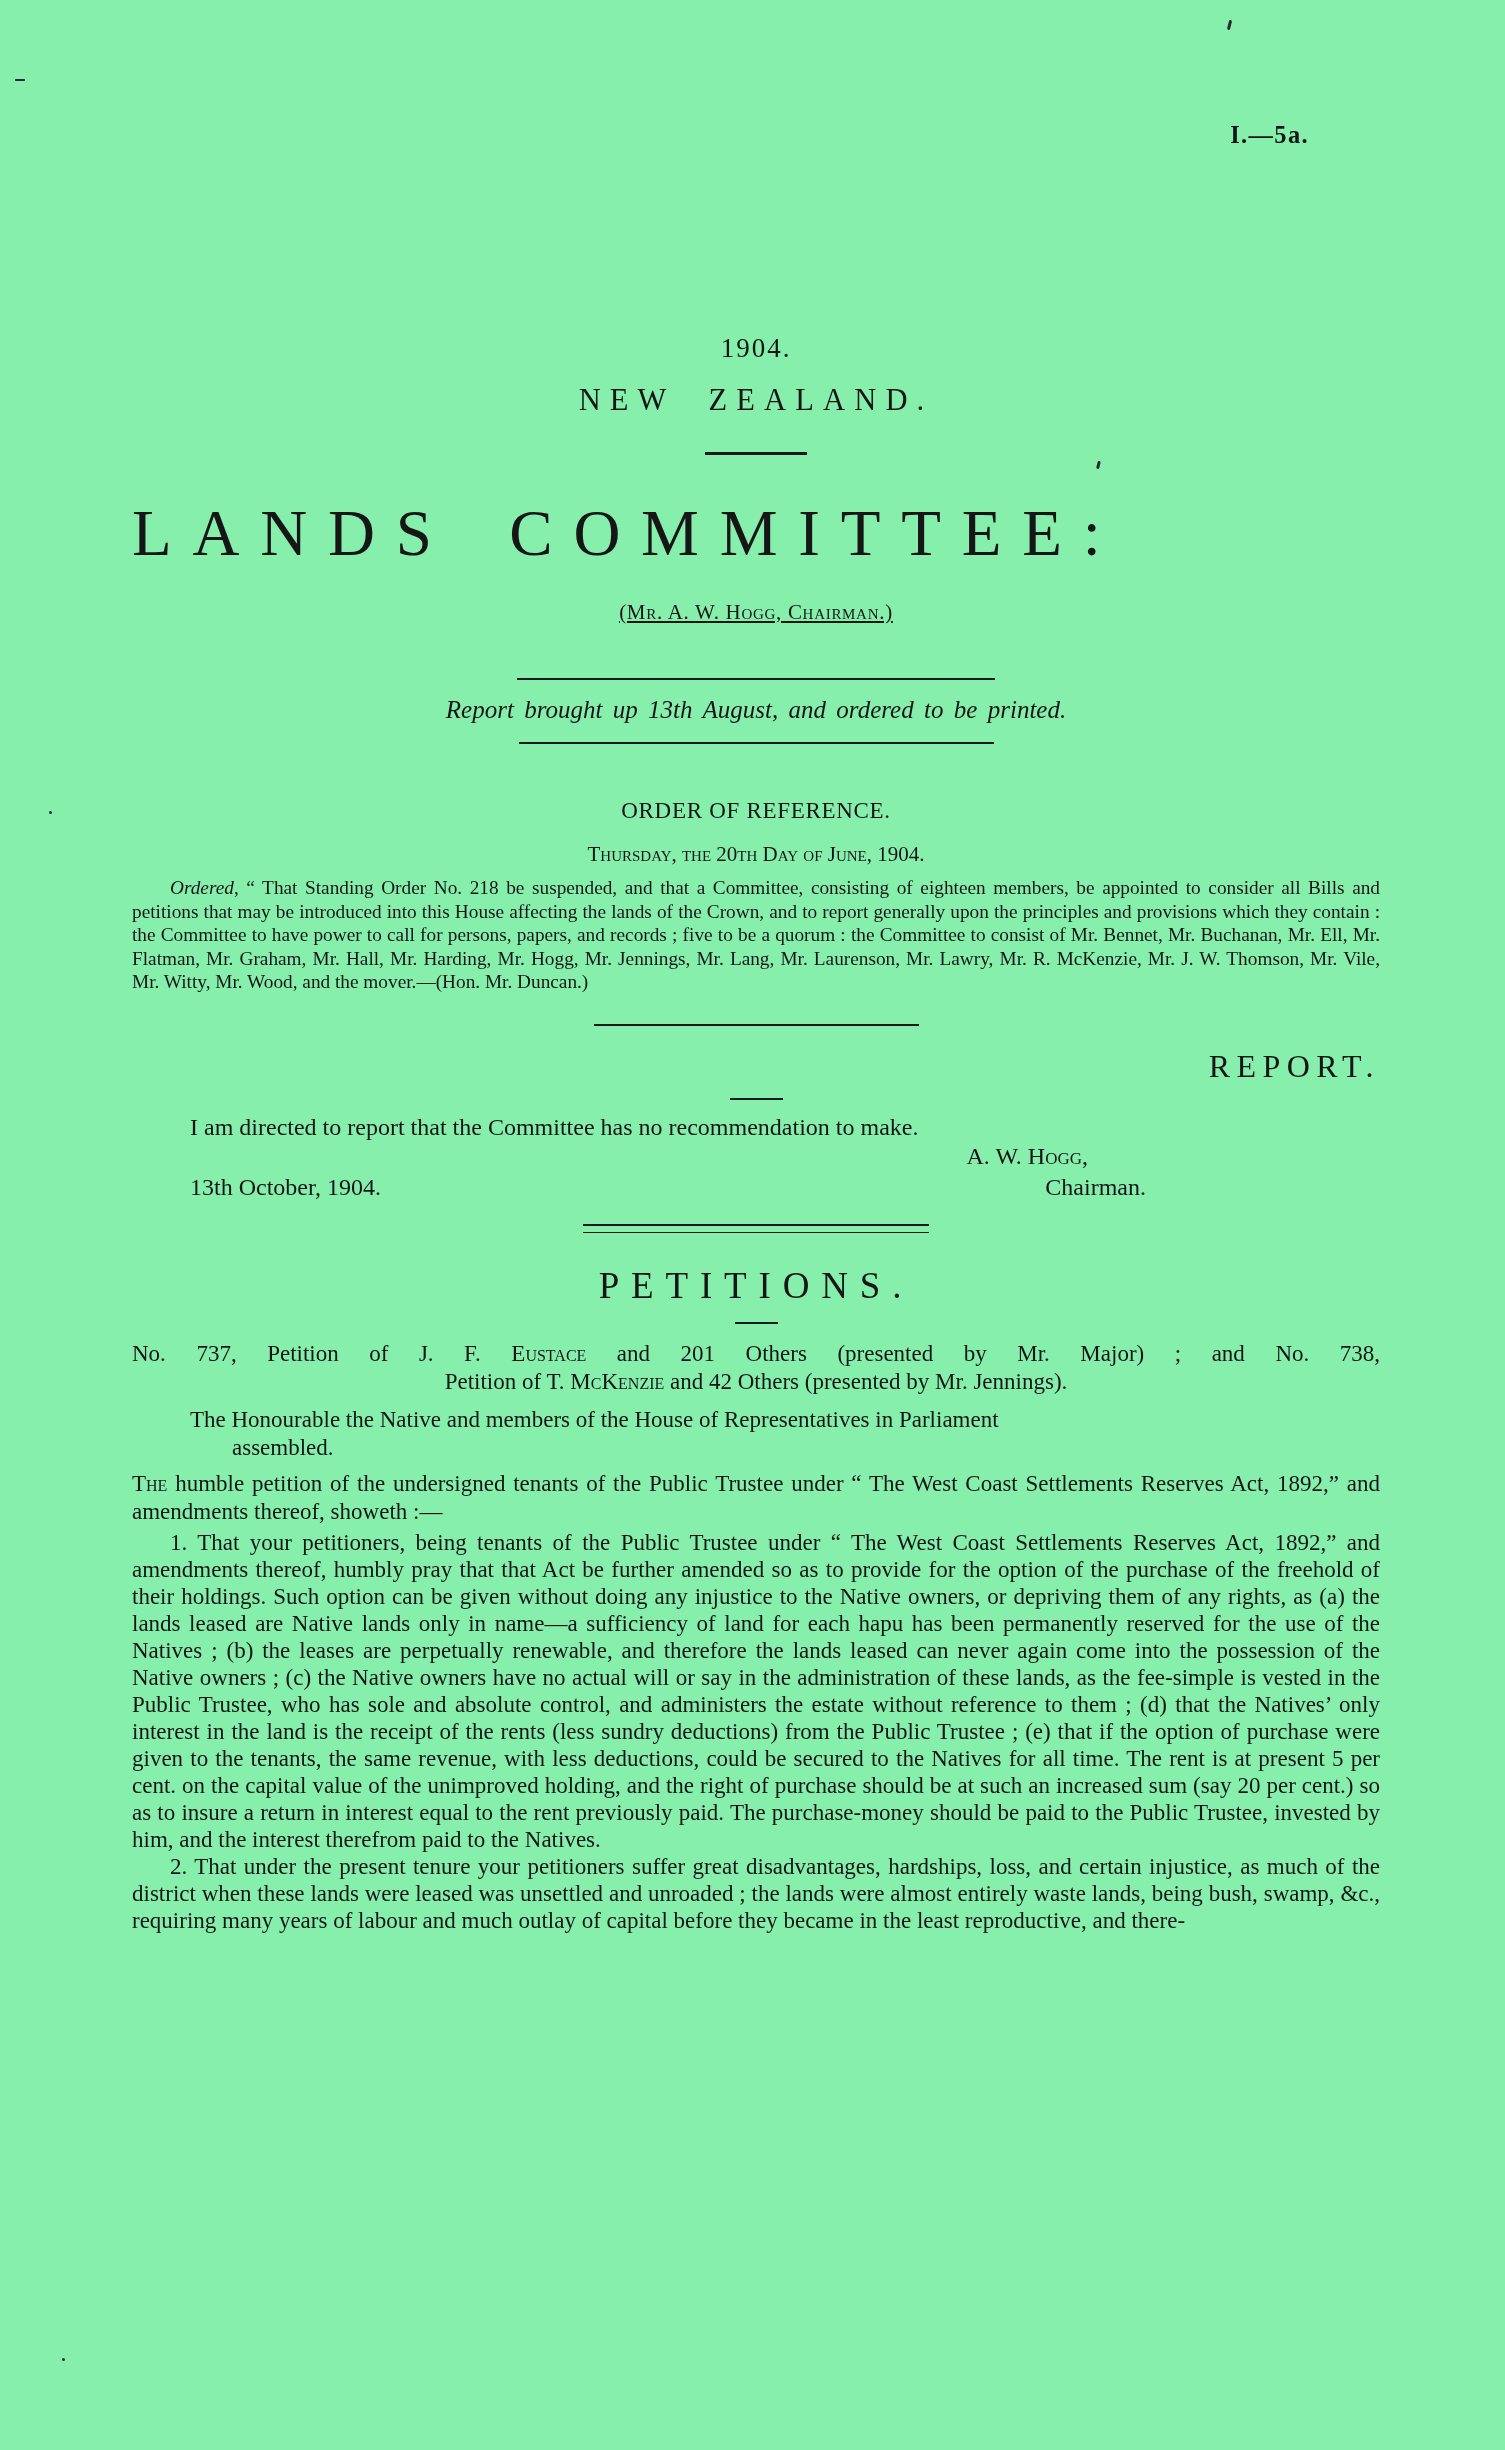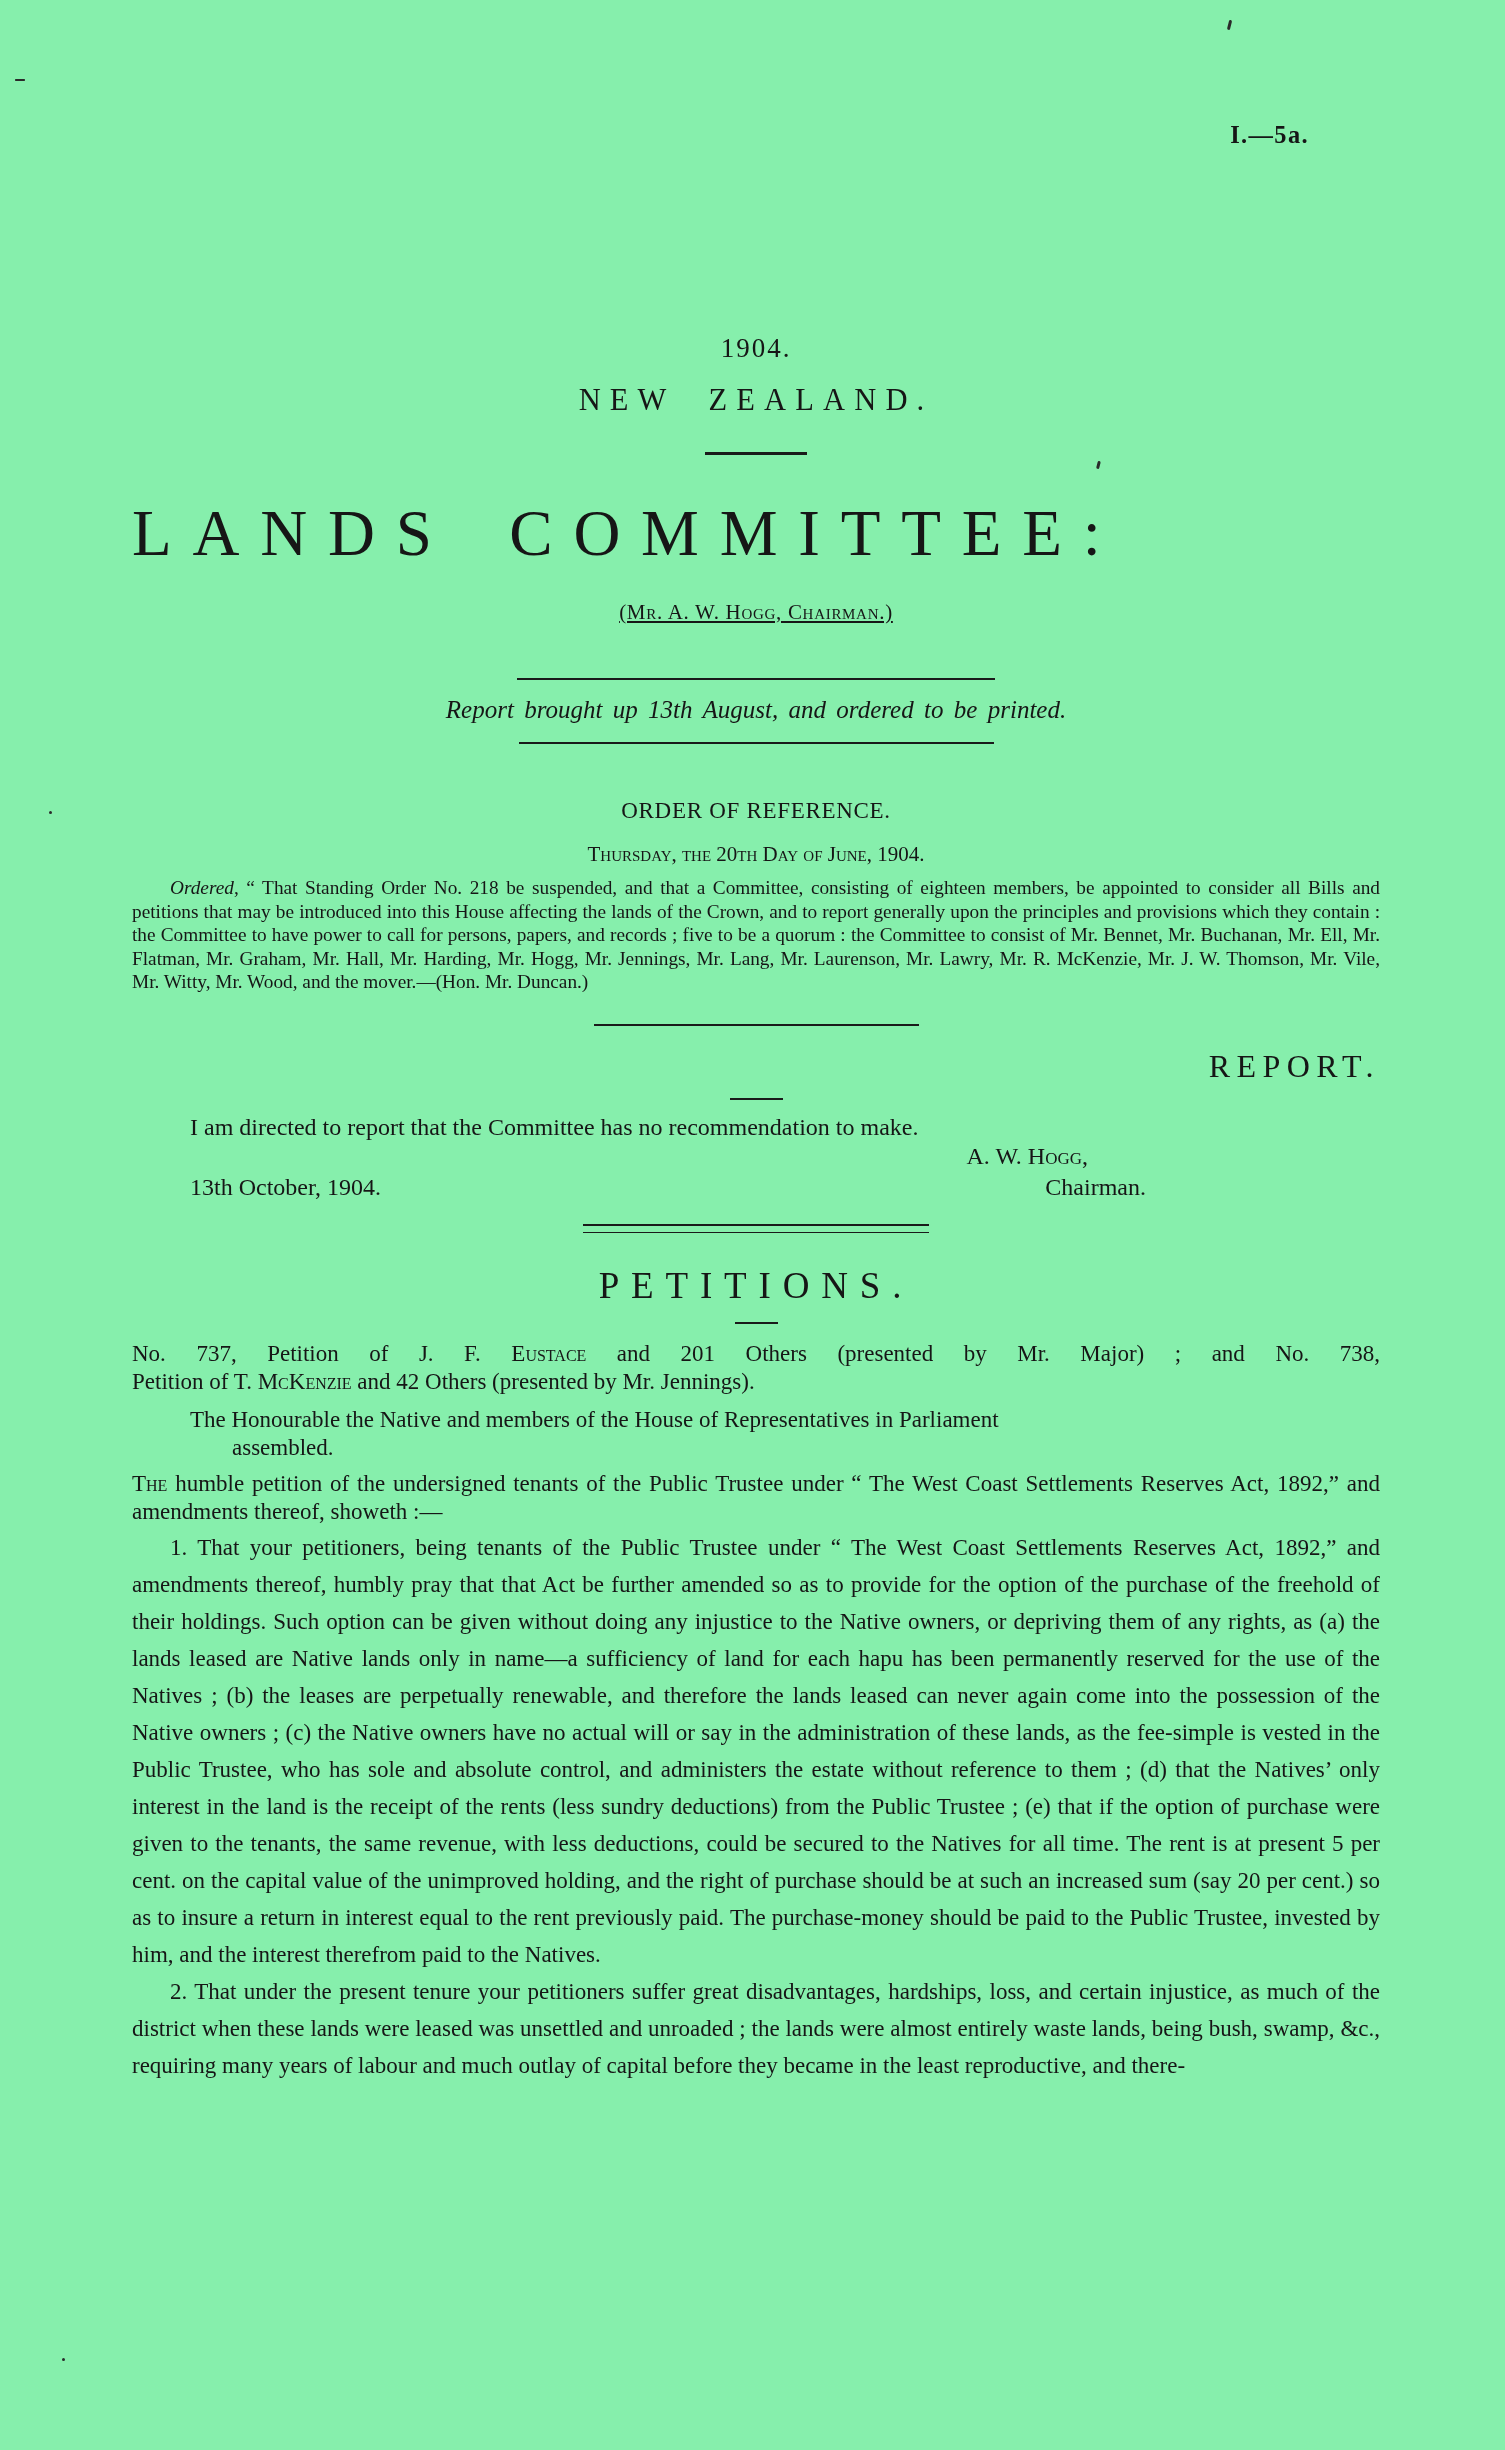--- a/index.html
+++ b/index.html
@@ -143,21 +143,21 @@
   .pet-intro1 {
     margin-top: 16.3px;
     font-size: 23px;
     line-height: 28px;
     text-align: justify;
     text-align-last: justify;
   }
   .pet-intro2 {
     font-size: 23px;
     line-height: 28px;
-    text-align: left;
+    text-align: center;
   }
   .sc { font-variant: small-caps; }
   .pet-address1 {
     margin-top: 9.5px;
     font-size: 23px;
     line-height: 28px;
     padding-left: 58px;
   }
   .pet-address2 {
     font-size: 23px;
@@ -165,21 +165,21 @@
     padding-left: 100px;
   }
   .pet-preamble {
     margin-top: 8.1px;
     font-size: 23px;
     line-height: 28px;
     text-align: justify;
   }
   .pet-para {
     font-size: 23px;
-    line-height: 37px;
+    line-height: 27px;
     text-align: justify;
     text-indent: 38px;
   }
   .pet-para-1 { margin-top: 2.7px; }
   .pet-para-2 { margin-top: 0; }
 
   .speck { position: absolute; background: #2a2a2a; border-radius: 50%; }
   .speck-quote { width: 3.4px; height: 10.2px; border-radius: 2px; transform: rotate(14deg); }
   .speck-dash { width: 10.2px; height: 2px; border-radius: 0.7px; }
   .speck-dot { width: 3.4px; height: 3.4px; }

